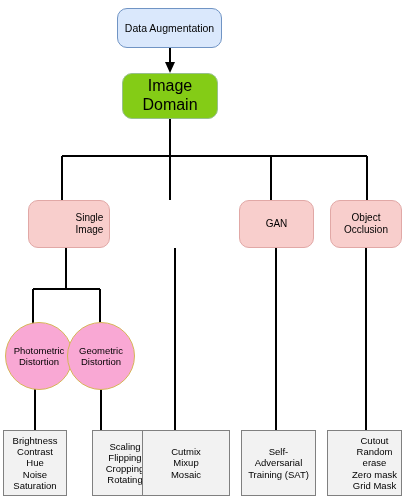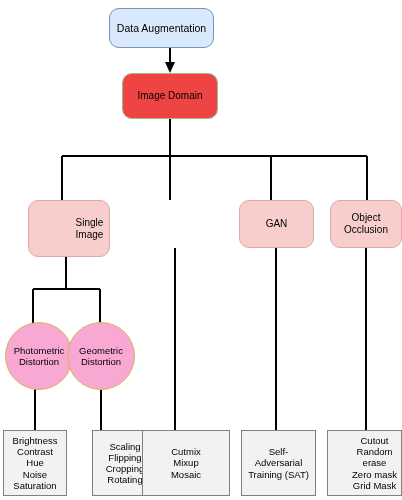--- a/index.html
+++ b/index.html
@@ -35,24 +35,24 @@
     white-space: pre-line;
     z-index: 2;
   }
   .node-root {
     background: #dae8fc;
     border: 1px solid #7094c4;
     border-radius: 10px;
     font-size: 10.5px;
   }
   .node-domain {
-    background: #ef4444;
+    background: #84cc16;
     border: 1px solid #97c08c;
     border-radius: 10px;
-    font-size: 10px;
+    font-size: 16px;
   }
   .node-cat {
     background: #f8cecc;
     border: 1px solid #e1a8a6;
     border-radius: 10px;
     font-size: 10px;
   }
   .node-ellipse {
     background: #f9a8d4;
     border: 1px solid #d6b656;
@@ -98,29 +98,29 @@
       <path d="M35,388 L35,430"></path>
       <path d="M101,388 L101,430"></path>
 
       <path d="M175,248 L175,430"></path>
       <path d="M276,248 L276,430"></path>
       <path d="M366,248 L366,430"></path>
     </g>
     <polygon points="170,73 165,62 175,62" fill="#000000" stroke="none"></polygon>
   </svg>
 
-  <div class="node node-root" style="left:109px; top:8px; width:105px; height:40px;border-radius:10px;">
+  <div class="node node-root" style="left:117px; top:8px; width:105px; height:40px;border-radius:10px;">
     <span class="txt">Data Augmentation</span>
   </div>
 
   <div class="node node-domain" style="left:122px; top:73px; width:96px; height:46px;">
     <span class="txt">Image Domain</span>
   </div>
 
-  <div class="node node-cat" style="left:28px; top:200px; width:82px; height:57px;padding-left:41px;">
+  <div class="node node-cat" style="left:28px; top:200px; width:82px; height:48px;padding-left:41px;">
     <span class="txt">Single Image</span>
   </div>
 
 
   <div class="node node-cat" style="left:239px; top:200px; width:75px; height:48px;">
     <span class="txt">GAN</span>
   </div>
 
   <div class="node node-cat" style="left:330px; top:200px; width:72px; height:48px;">
     <span class="txt">Object

